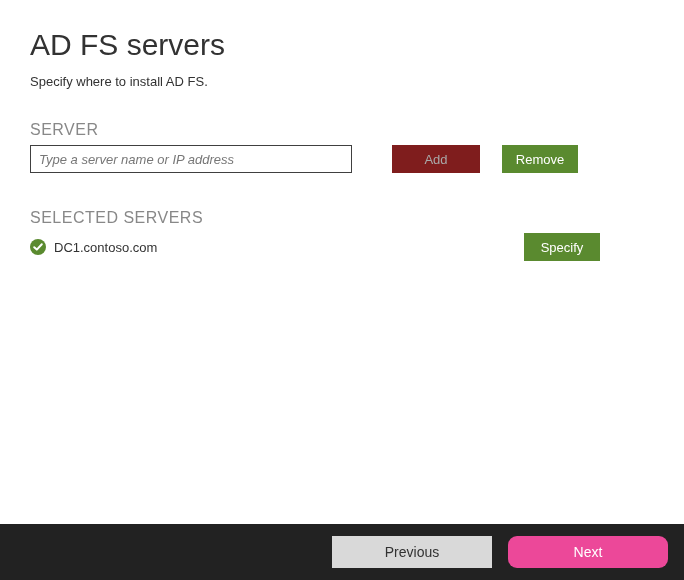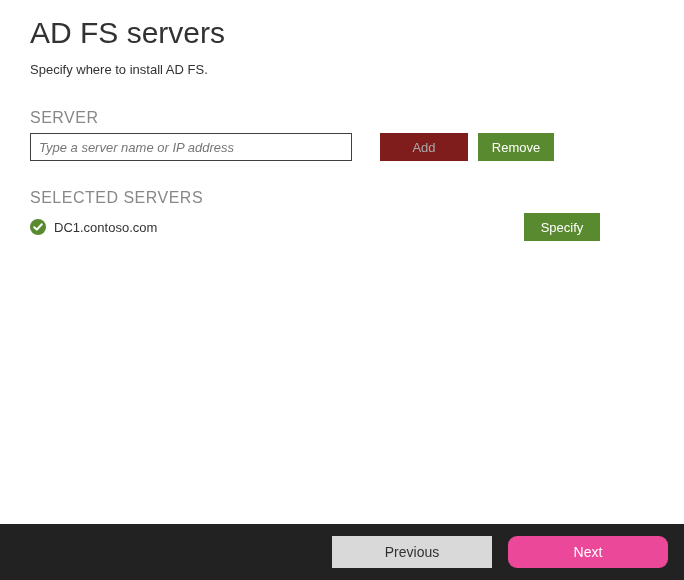--- a/index.html
+++ b/index.html
@@ -7,21 +7,21 @@
       font-family: "Segoe UI", Arial, sans-serif;
       width: 684px;
       height: 580px;
       background: #ffffff;
       display: flex;
       flex-direction: column;
       overflow: hidden;
     }
     .content {
       flex: 1;
-      padding: 16px 30px 0 30px;
+      padding: 28px 30px 0 30px;
       border-radius: 30px;
     }
     .page-title {
       font-size: 30px;
       font-weight: 300;
       color: #323232;
       margin-bottom: 12px;
     }
     .page-subtitle {
       font-size: 13px;
@@ -30,22 +30,22 @@
     }
     .field-label {
       font-size: 16px;
       color: #888888;
       letter-spacing: 0.5px;
       margin-bottom: 6px;
     }
     .server-row {
       display: flex;
       align-items: center;
-      gap: 0;
-      margin-bottom: 28px;
+      gap: 12px;
+      margin-bottom: 36px;
     }
     .server-input {
       width: 322px;
       height: 28px;
       border: 1px solid #404040;
       padding: 0 8px;
       font-size: 13px;
       font-style: italic;
       color: #555555;
       font-family: inherit;

